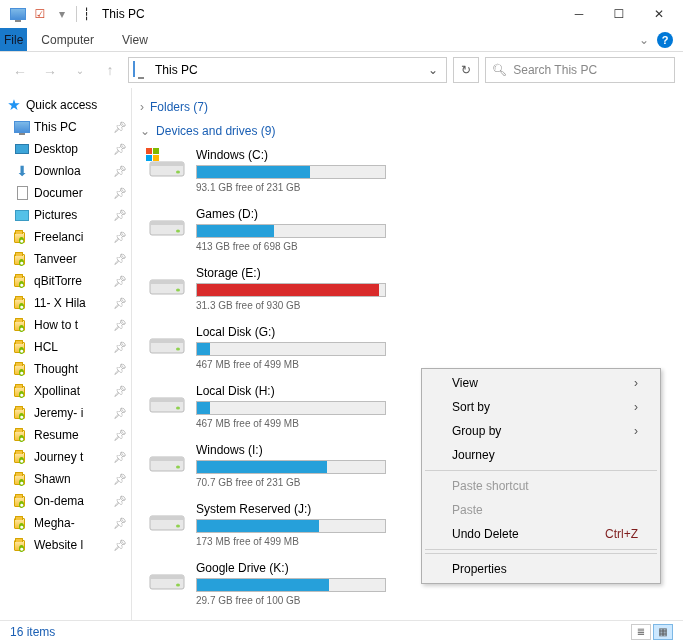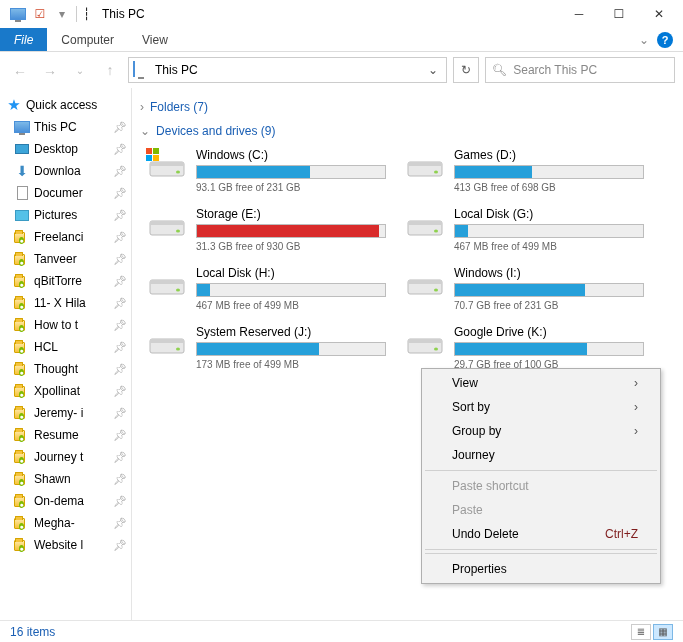--- a/index.html
+++ b/index.html
@@ -5,42 +5,42 @@
 * { margin:0; padding:0; box-sizing:border-box; font-family:"Segoe UI",Arial,sans-serif; font-size:12px; }
 body { width:683px; height:642px; background:#fff; overflow:hidden; position:relative; }
 .titlebar { height:28px; display:flex; align-items:center; padding:0 4px; background:#fff; }
 .titlebar .qat { display:flex; gap:6px; align-items:center; padding-left:6px; }
 .titlebar .qat-icon { width:16px; height:16px; display:flex; align-items:center; justify-content:center; }
 .titlebar .title { margin-left:10px; color:#000; }
 .titlebar .spacer { flex:1; }
 .winctl { display:flex; }
 .winbtn { width:40px; height:28px; display:flex; align-items:center; justify-content:center; color:#333; }
 .ribbon { height:24px; background:#fff; display:flex; align-items:stretch; border-bottom:1px solid #ddd; }
-.file-tab { background:#1979ca; color:#ffffff; padding:0 14px; display:flex; align-items:center;font-style:italic; }
+.file-tab { background:#1979ca; color:#0f172a; padding:0 4px; display:flex; align-items:center; }
 .rtab { padding:0 14px; display:flex; align-items:center; color:#444; }
 .rhelp { margin-left:auto; display:flex; align-items:center; gap:8px; padding-right:10px; color:#555; }
 .help-circle { width:16px; height:16px; border-radius:50%; background:#0078d7; color:#fff; display:flex; align-items:center; justify-content:center; font-size:11px; font-weight:bold; }
 .nav { height:36px; display:flex; align-items:center; gap:6px; padding:4px 8px; }
 .nav-arrow { width:24px; height:24px; display:flex; align-items:center; justify-content:center; color:#bbb; font-size:14px; }
 .addr { flex:1; height:26px; border:1px solid #ccc; display:flex; align-items:center; gap:6px; padding:0 4px; }
 .addr .pc-icon { width:16px; height:16px; }
 .addr-drop { color:#555; padding:0 4px; }
 .refresh-btn { width:26px; height:26px; border:1px solid #ccc; display:flex; align-items:center; justify-content:center; color:#555; }
 .search { width:190px; height:26px; border:1px solid #ccc; display:flex; align-items:center; gap:6px; padding:0 6px; color:#888; }
 .body { display:flex; height:calc(642px - 28px - 24px - 36px - 22px); }
 .sidebar { width:132px; border-right:1px solid #e5e5e5; overflow:hidden; padding-top:6px; }
 .sbi { display:flex; align-items:center; gap:4px; padding:2px 4px 2px 14px; height:22px; white-space:nowrap; overflow:hidden; }
 .sbi .ic { width:16px; height:16px; display:flex; align-items:center; justify-content:center; flex-shrink:0; }
 .sbi .pin { color:#999; font-size:11px; margin-left:auto; flex-shrink:0; }
 .folder-ic { width:15px; height:11px; background:linear-gradient(#ffe9a6,#f5c33b); border:1px solid #d6a400; border-radius:1px; position:relative; }
 .folder-ic:before { content:""; position:absolute; top:-3px; left:0; width:6px; height:3px; background:#f5c33b; border:1px solid #d6a400; border-bottom:none; border-radius:1px 1px 0 0; }
 .main { flex:1; overflow:hidden; padding:8px 0 0 8px; position:relative; }
 .group-header { padding:4px 0 6px 0; display:flex; align-items:center; gap:6px; color:#1a5fb4; font-size:13px; }
 .group-header .chev { color:#888; }
-.drives { display:flex; flex-wrap:wrap; gap:6px 16px; padding-left:6px; }
+.drives { display:flex; flex-wrap:wrap; gap:6px 16px; padding-left:6px;flex-direction:column; }
 .drive { width:242px; display:flex; gap:10px; padding:4px 2px; }
 .drive-ic { width:38px; height:30px; margin-top:4px; position:relative; }
 .disk-svg { width:38px; height:28px; }
 .drive-info { flex:1; }
 .drive-name { color:#000; margin-bottom:3px; }
 .bar { width:190px; height:14px; border:1px solid #bdbdbd; background:#eee; position:relative; margin-bottom:3px; }
 .bar-fill { position:absolute; left:0; top:0; bottom:0; }
 .drive-free { color:#666; font-size:10px; }
 .ctxmenu { position:absolute; right:22px; top:280px; width:240px; background:#f2f2f2; border:1px solid #b0b0b0; box-shadow:2px 2px 4px rgba(0,0,0,0.2); padding:2px; }
 .ctx-item { padding:5px 20px 5px 28px; display:flex; align-items:center; color:#000; }

